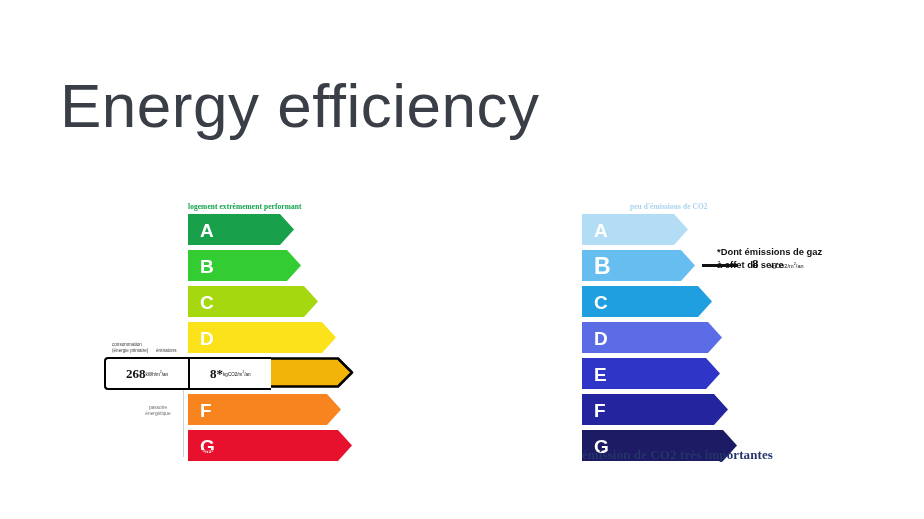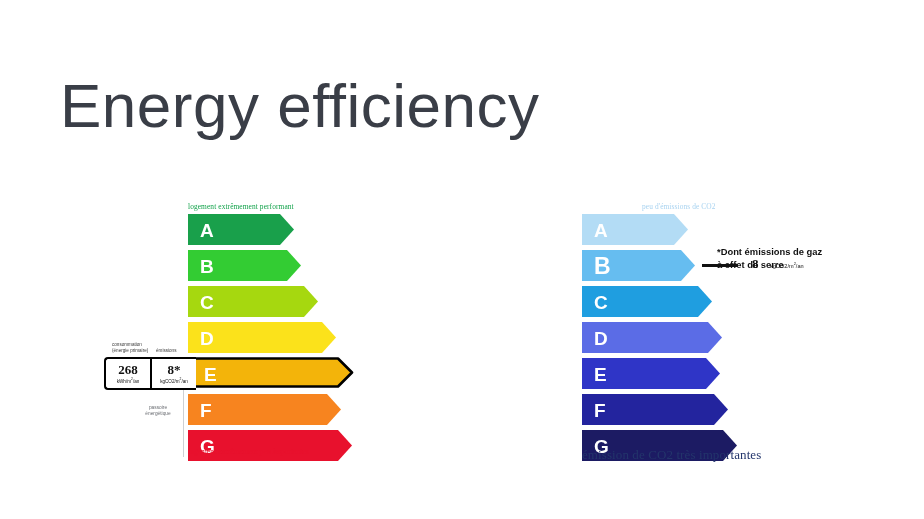--- a/index.html
+++ b/index.html
@@ -34,27 +34,27 @@
   .dpe {
     position: absolute;
   }
   #dpe-energy { left: 104px; top: 198px; width: 260px; height: 265px; }
   #dpe-co2    { left: 580px; top: 198px; width: 300px; height: 265px; }
 
   .caption-top, .caption-bottom {
     position: absolute;
     font-family: "Liberation Serif", serif;
     font-size: 7.4px;
-    font-weight: 400;
+    font-weight: 700;
     white-space: nowrap;
     letter-spacing: 0.1px;
   }
   #energy-caption-top    { left: 84px;  top: 4px;   color: #12a24a; }
   #energy-caption-bottom { left: 84px;  top: 249px; color: #e8112d; }
-  #co2-caption-top       { left: 14px;   top: 4px;   color: #a9d3f0; padding-left: 48px; }
+  #co2-caption-top       { left: 2px;   top: 4px;   color: #a9d3f0; padding-left: 48px; }
   #co2-caption-bottom    { left: 2px;   top: 249px; color: #23356b; font-size: 13px; }
 
   
   .rows {
     position: absolute;
     top: 16px;
     left: 0;
     width: 100%;
   }
   .row {
@@ -100,24 +100,24 @@
     align-items: stretch;
     background: #ffffff;
     border: 2px solid #000000;
     border-right: none;
     border-radius: 4px 0 0 4px;
     box-sizing: border-box;
     z-index: 4;
   }
   .value-cell {
     display: flex;
-    flex-direction: column;
+    flex-direction: row;
     justify-content: center;
     align-items: center;
-    padding: 0 4px;
+    padding: 0 20px;
     min-width: 36px;
   }
   .value-cell + .value-cell {
     border-left: 2px solid #000000;
   }
   .value-num {
     font-family: "Liberation Serif", serif;
     font-size: 13px;
     font-weight: 700;
     color: #111111;

